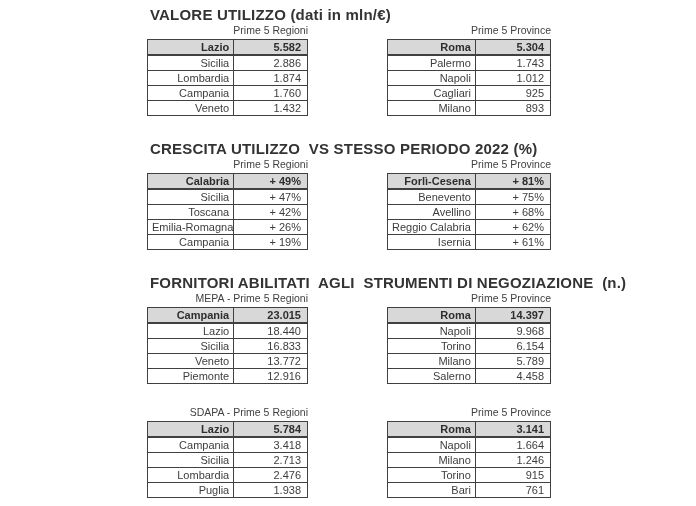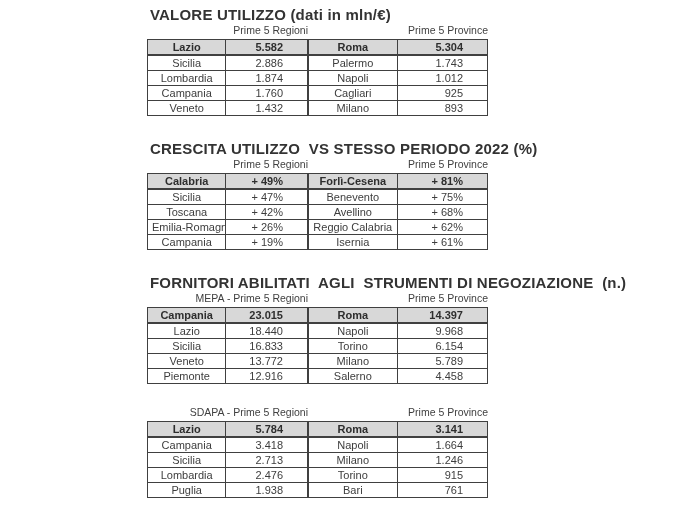--- a/index.html
+++ b/index.html
@@ -20,21 +20,21 @@
     line-height: 14px;
     font-weight: bold;
     color: #333333;
     margin: 0 0 2px 3px;
     letter-spacing: 0.2px;
     white-space: pre;
   }
   .group { display: flex; }
   .group + .group { margin-top: 22px; }
   .col-left { width: 161px; }
-  .col-right { width: 180px; }
+  .col-right { width: 164px; margin-left: 79px; }
   .tbl-label {
     font-size: 10.5px;
     line-height: 12px;
     color: #3f3f3f;
     margin: 0 0 3px 2px;
     white-space: pre;
     text-align: right;
   }
   table.data-table {
     border-collapse: collapse;
@@ -42,22 +42,22 @@
     table-layout: fixed;
   }
   table.data-table td {
     border: 1px solid #404040;
     font-size: 11px;
     line-height: 12px;
     padding: 1px 4px 1px 4px;
     overflow: hidden;
     white-space: nowrap;
   }
-  table.data-table td.name { width: 55%; text-align: center; }
-  table.data-table td.val  { width: 45%; text-align: right; padding-right: 24px; }
+  table.data-table td.name { width: 55%; text-align: right; }
+  table.data-table td.val  { width: 45%; text-align: right; padding-right: 6px; }
   table.data-table tr.top-row td {
     background: #d8d8d8;
     font-weight: bold;
     color: #2e2e2e;
     border-bottom: 2px solid #404040;
   }
 </style>
 </head>
 <body>
 

